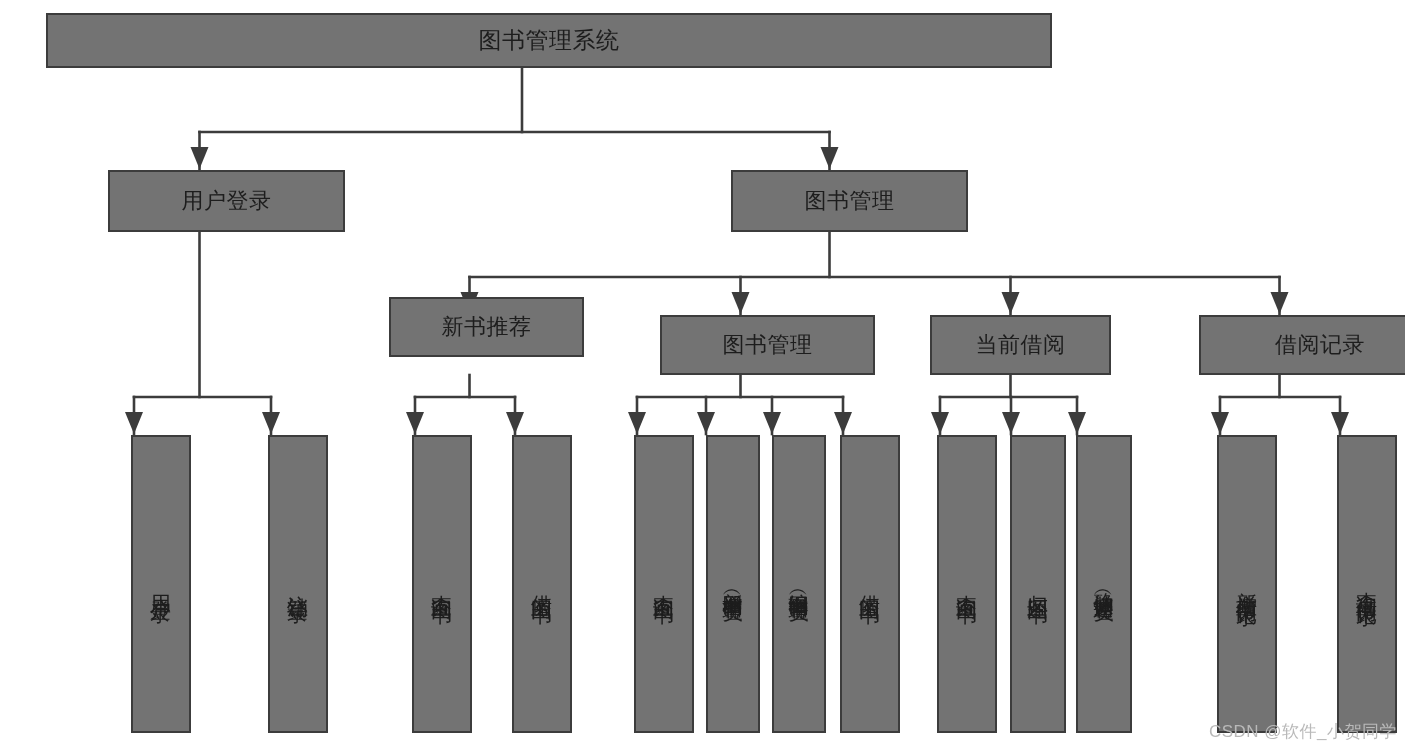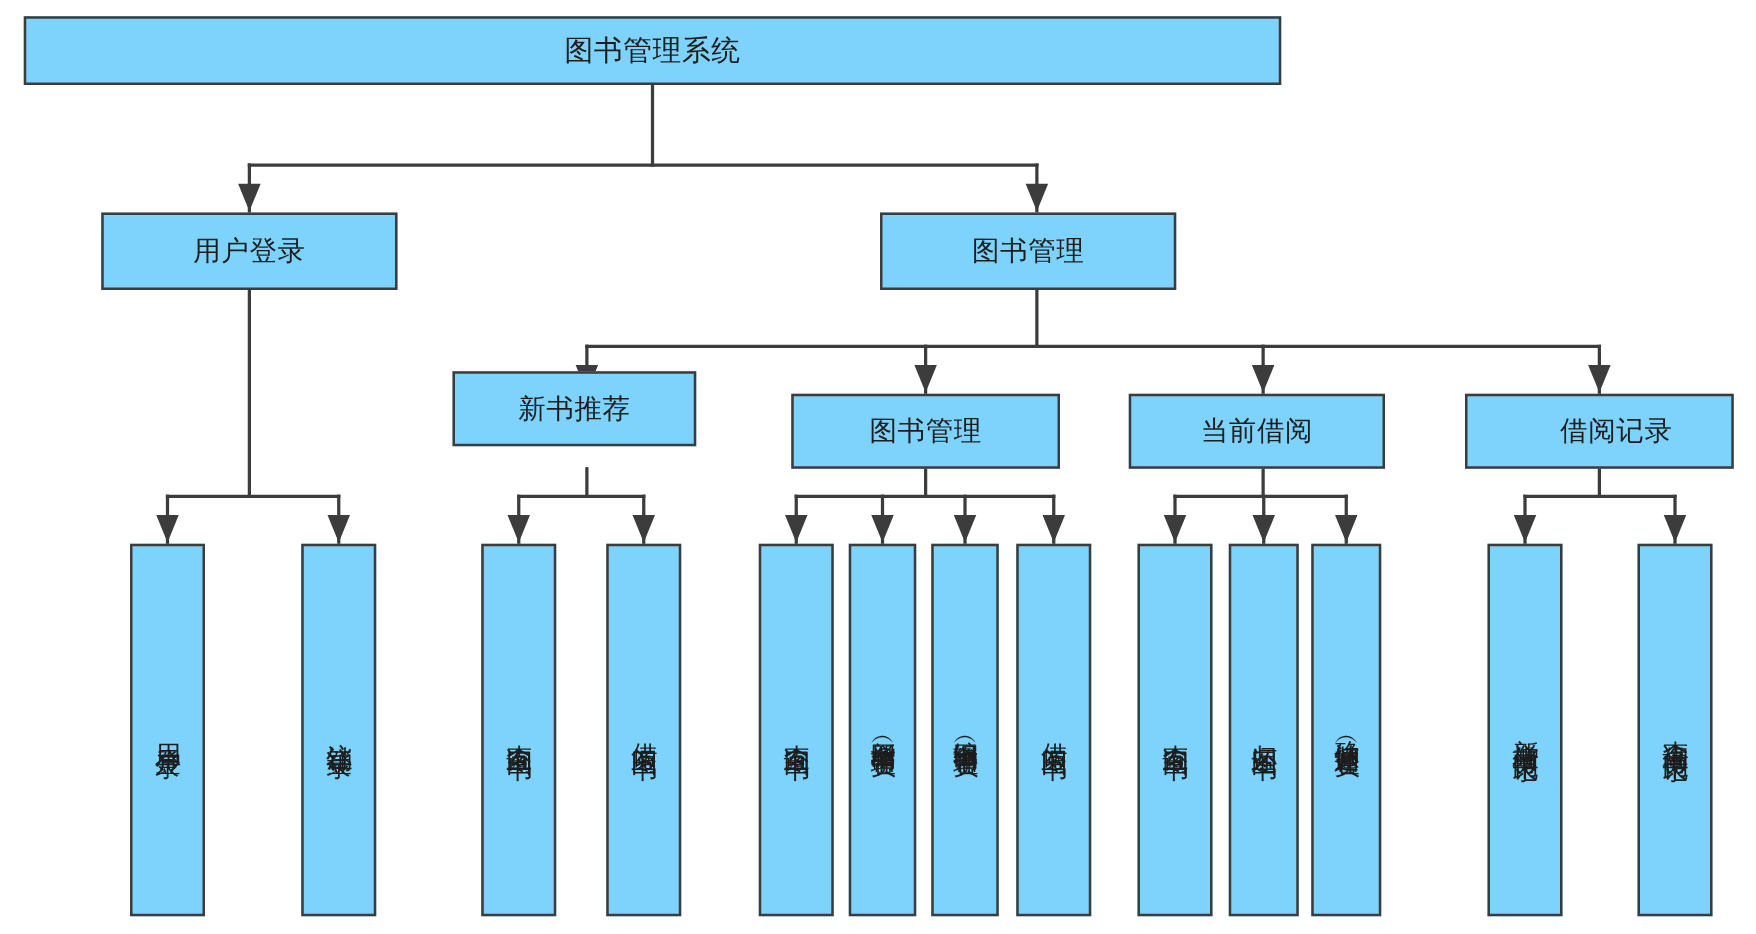--- a/index.html
+++ b/index.html
@@ -14,26 +14,27 @@
     position: relative;
     width: 1405px;
     height: 747px;
     background: #ffffff;
     overflow: hidden;
   }
   
   .node {
     position: absolute;
     box-sizing: border-box;
-    background: #7dd3fc;
+    background: #737373;
     border: 2.6px solid #3c3c3c;
     display: flex;
     align-items: center;
     justify-content: center;
     color: #1d1d1d;
+    margin-left: 27px;
   }
   .node .lbl {
     display: block;
     line-height: 1.18;
     letter-spacing: 0.5px;
     white-space: pre;
   }
   
   .node.h .lbl {
     font-size: 22px;
@@ -147,21 +148,21 @@
       </div>
       <div class="node h" style="left: 704px; top: 170px; width: 237px; height: 62px;">
         <span class="lbl">图书管理</span>
       </div>
       <div class="node h" style="left: 362px; top: 297px; width: 195px; height: 60px; align-items: center;">
         <span class="lbl">新书推荐</span>
       </div>
       <div class="node h" style="left: 633px; top: 315px; width: 215px; height: 60px;">
         <span class="lbl">图书管理</span>
       </div>
-      <div class="node h" style="left: 903px; top: 315px; width: 205px; height: 60px;">
+      <div class="node h" style="left: 903px; top: 315px; width: 181px; height: 60px;">
         <span class="lbl">当前借阅</span>
       </div>
       <div class="node h" style="left: 1172px; top: 315px; width: 215px; height: 60px; padding-left: 27px;">
         <span class="lbl">借阅记录</span>
       </div>
       <div class="node v" style="left: 104px; top: 435px; width: 60px; height: 298px;">
         <span class="lbl">用户登录</span>
       </div>
       <div class="node v" style="left: 241px; top: 435px; width: 60px; height: 298px;">
         <span class="lbl">注销登录</span>
@@ -194,13 +195,14 @@
         <span class="lbl">确认归还（管理员）</span>
       </div>
       <div class="node v" style="left: 1190px; top: 435px; width: 60px; height: 298px;">
         <span class="lbl">新增借阅记录</span>
       </div>
       <div class="node v" style="left: 1310px; top: 435px; width: 60px; height: 298px;">
         <span class="lbl">查询借阅记录</span>
       </div>
     </div>
 
+  <div id="watermark">CSDN @软件_小贺同学</div>
 </div>
 
 </body></html>

